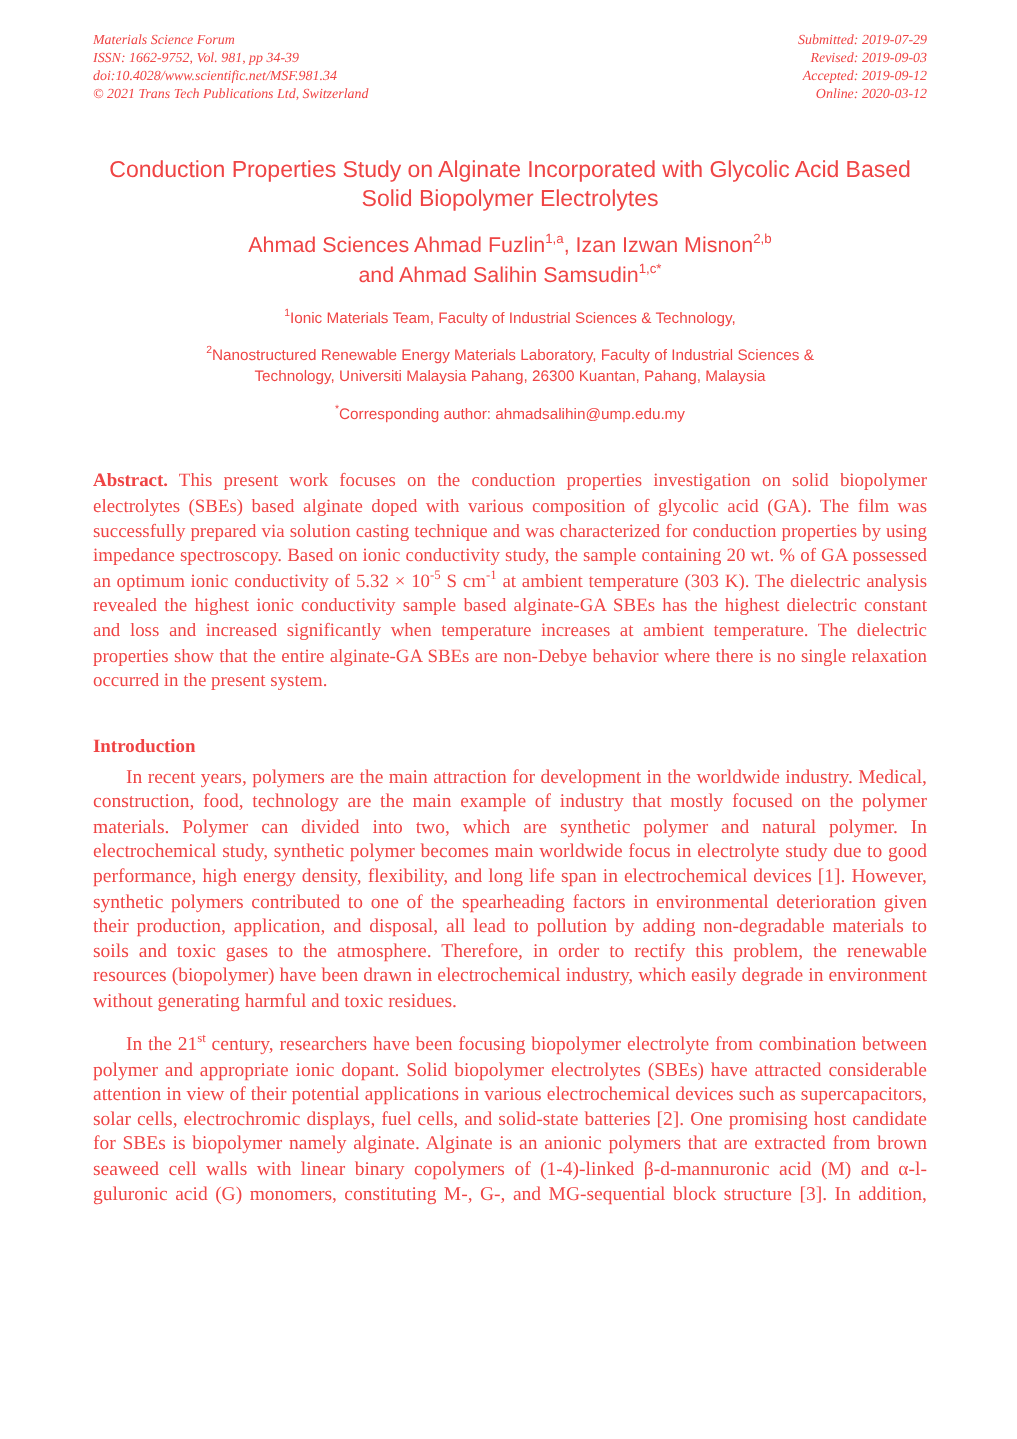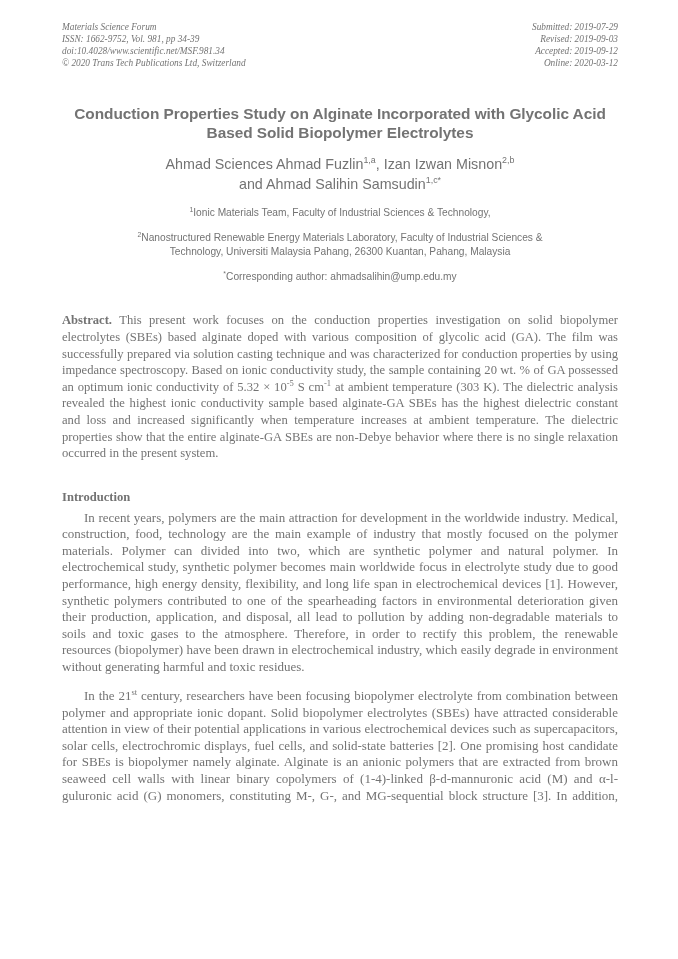--- a/index.html
+++ b/index.html
@@ -7,21 +7,21 @@
     padding: 0;
     background: #ffffff;
   }
   .page {
     position: relative;
     width: 678px;
     height: 806px;
     background: #ffffff;
     overflow: hidden;
     font-family: "Liberation Serif", "DejaVu Serif", serif;
-    color: #737373;
+    color: #ef4444;
   }
   .content {
     position: absolute;
     left: 62px;
     top: 22px;
     width: 556px;
   }
 
   
   .journal-header {
@@ -35,21 +35,21 @@
   }
   .journal-header .left { text-align: left; }
   .journal-header .right { text-align: right; }
   .journal-header div > div { white-space: nowrap; }
 
   
   .title {
     margin-top: 34px;
     text-align: center;
     font-family: "Liberation Sans", "DejaVu Sans", sans-serif;
-    font-weight: bold;
+    font-weight: normal;
     font-size: 15.4px;
     line-height: 19.5px;
     letter-spacing: -0.05px;
   }
 
   
   .authors {
     margin-top: 11px;
     text-align: center;
     font-family: "Liberation Sans", "DejaVu Sans", sans-serif;
@@ -132,21 +132,21 @@
 <body>
 
 <div class="page">
   <div class="content">
 
     <div class="journal-header">
       <div class="left">
         <div>Materials Science Forum</div>
         <div>ISSN: 1662-9752, Vol. 981, pp 34-39</div>
         <div>doi:10.4028/www.scientific.net/MSF.981.34</div>
-        <div>© 2020 Trans Tech Publications Ltd, Switzerland</div>
+        <div>© 2021 Trans Tech Publications Ltd, Switzerland</div>
       </div>
       <div class="right">
         <div>Submitted: 2019-07-29</div>
         <div>Revised: 2019-09-03</div>
         <div>Accepted: 2019-09-12</div>
         <div>Online: 2020-03-12</div>
       </div>
     </div>
 
     <div class="title">Conduction Properties Study on Alginate Incorporated with Glycolic Acid Based Solid Biopolymer Electrolytes</div>

